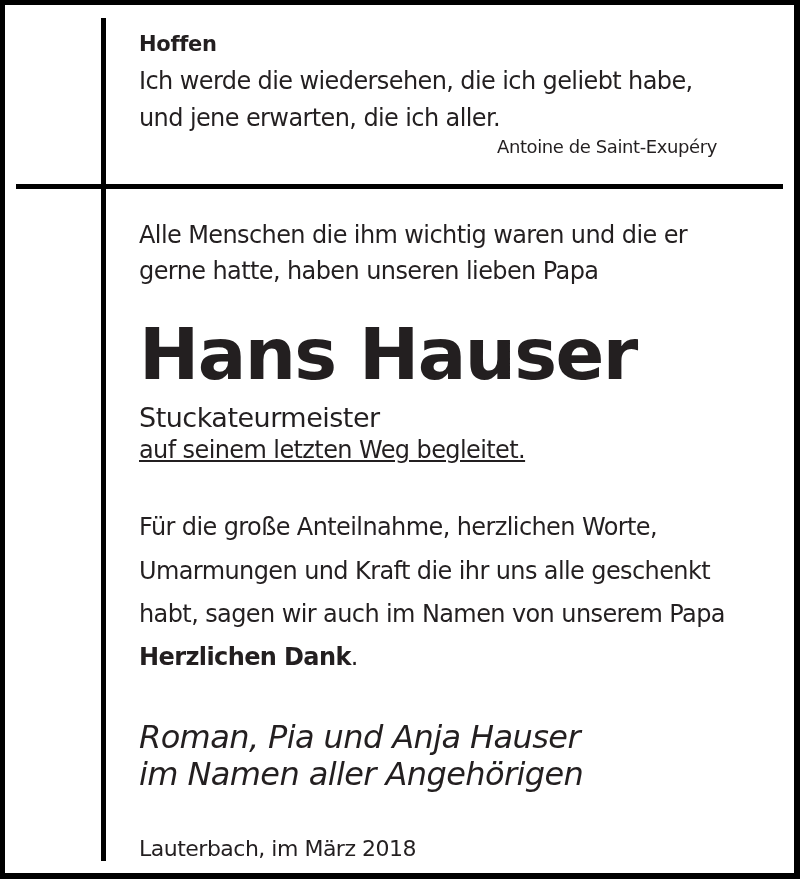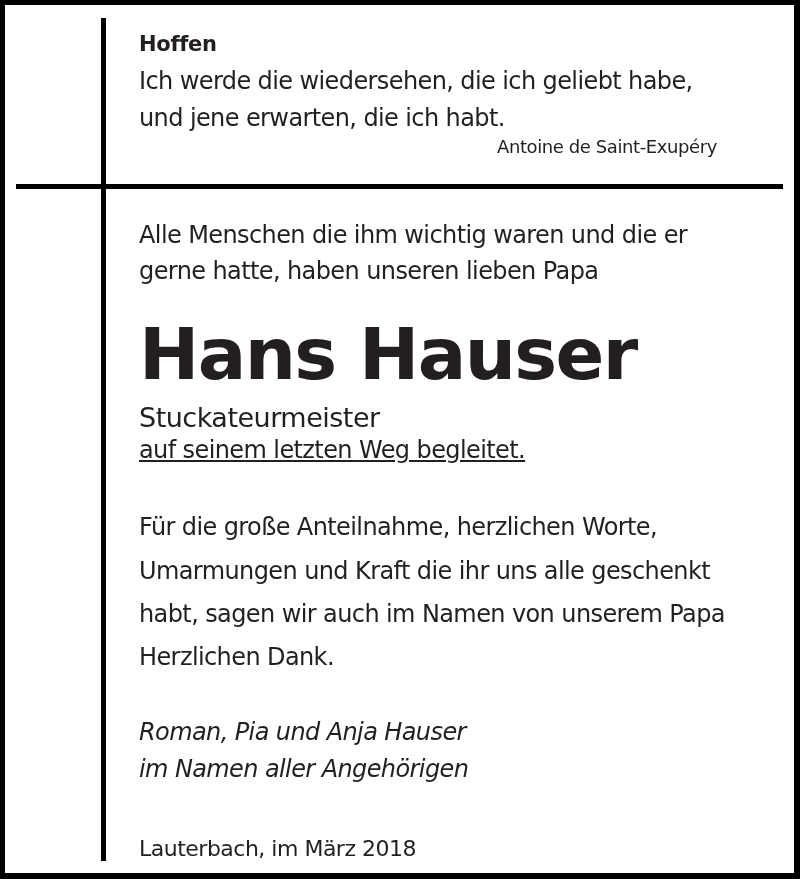--- a/index.html
+++ b/index.html
@@ -18,36 +18,36 @@
   .body { left: 139px; font-size: 24px; letter-spacing: -0.6px; }
   .b1 { top: 221px; }
   .b2 { top: 257px; }
   .name { left: 139px; top: 312px; font-size: 72px; font-weight: bold; letter-spacing: -1.6px; }
   .profession { left: 139px; top: 402px; font-size: 27px; letter-spacing: -0.5px; }
   .b3 { top: 436px; text-decoration: underline; }
   .c1 { top: 513px; }
   .c2 { top: 557px; }
   .c3 { top: 600px; }
   .c4 { top: 643px; }
-  .bold { font-weight: normal; }
-  .sig { left: 139px; font-size: 24px; font-style: italic; letter-spacing: -0.6px; }
+  .bold { font-weight: bold; }
+  .sig { left: 139px; font-size: 32px; font-style: italic; letter-spacing: -0.6px; }
   .s1 { top: 718px; }
   .s2 { top: 755px; }
   .place { left: 139px; top: 836px; font-size: 22px; letter-spacing: -0.5px; text-align: right; }
 </style>
 </head>
 <body>
 
 <div class="frame"></div>
 <div class="vline"></div>
 <div class="hline"></div>
 
 <div class="t title">Hoffen</div>
 <div class="t quote q1">Ich werde die wiedersehen, die ich geliebt habe,</div>
-<div class="t quote q2">und jene erwarten, die ich habt.</div>
+<div class="t quote q2">und jene erwarten, die ich aller.</div>
 <div class="t author">Antoine de Saint-Exupéry</div>
 
 <div class="t body b1">Alle Menschen die ihm wichtig waren und die er</div>
 <div class="t body b2">gerne hatte, haben unseren lieben Papa</div>
 
 <div class="t name">Hans Hauser</div>
 <div class="t profession">Stuckateurmeister</div>
 
 <div class="t body b3">auf seinem letzten Weg begleitet.</div>
 

